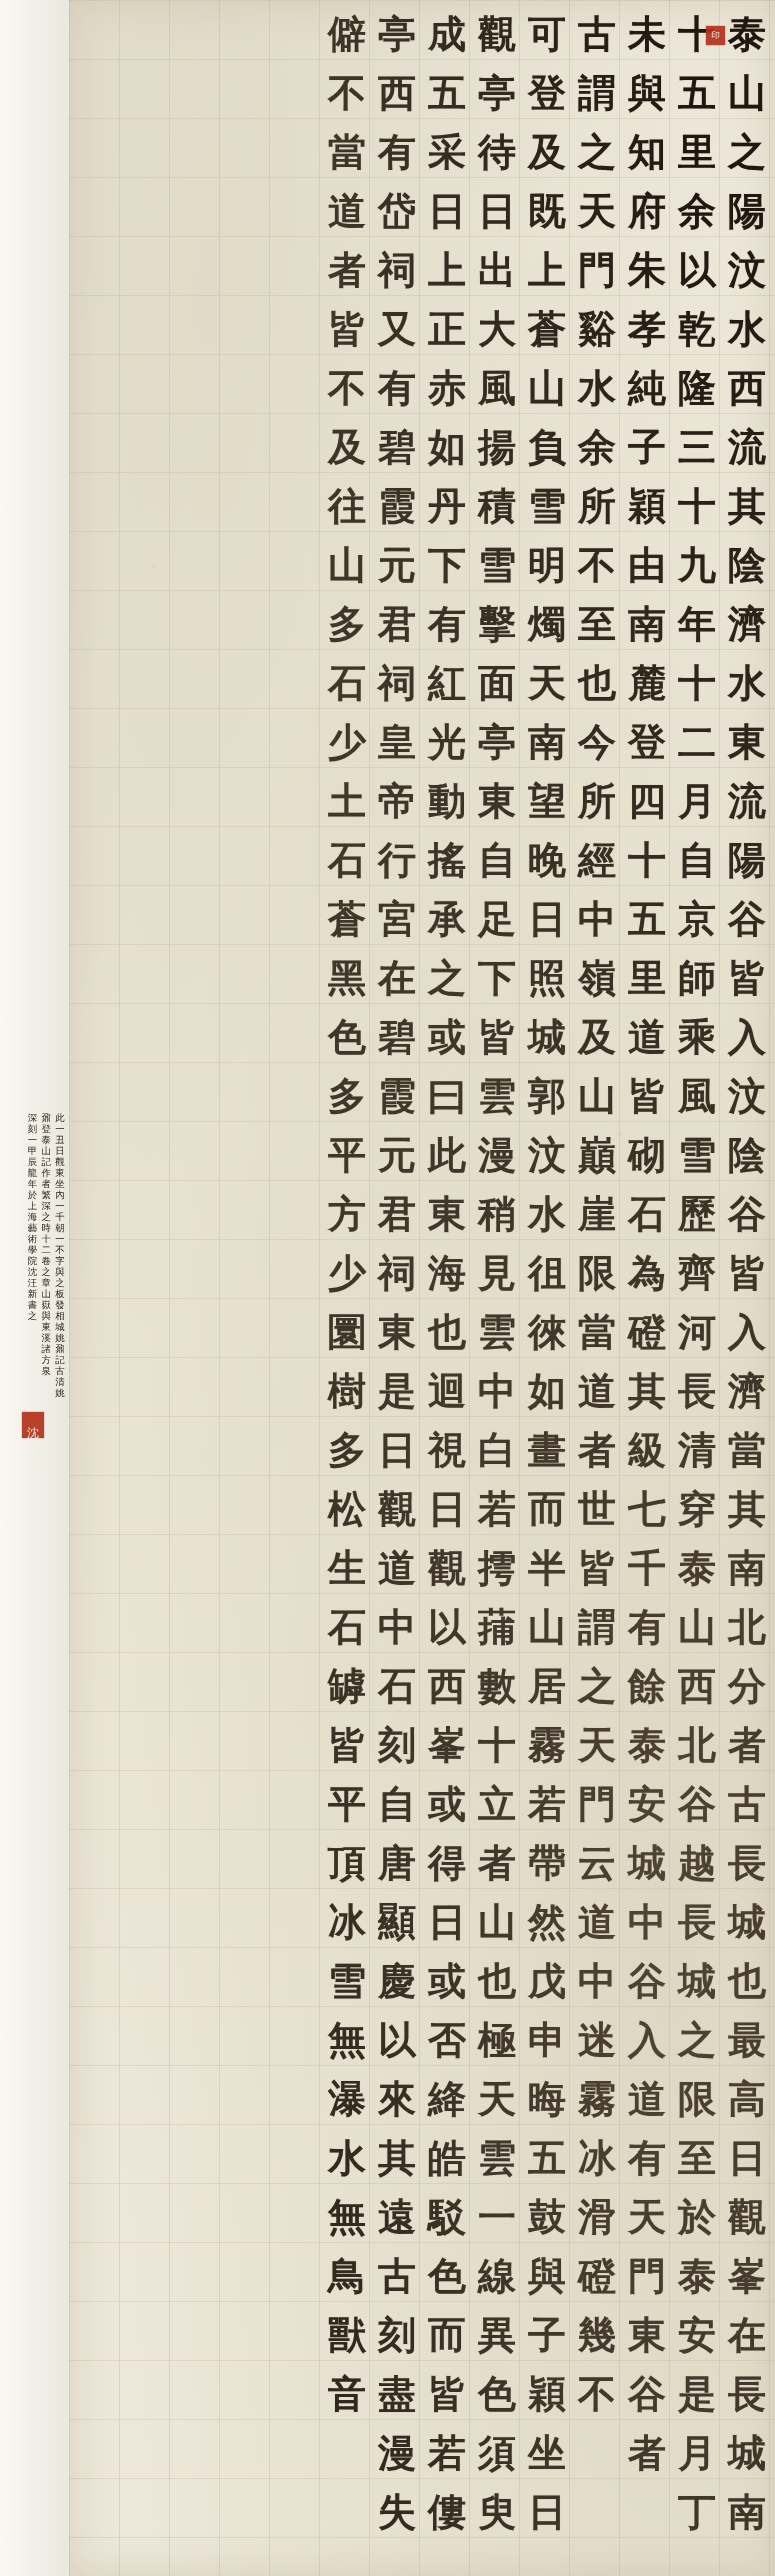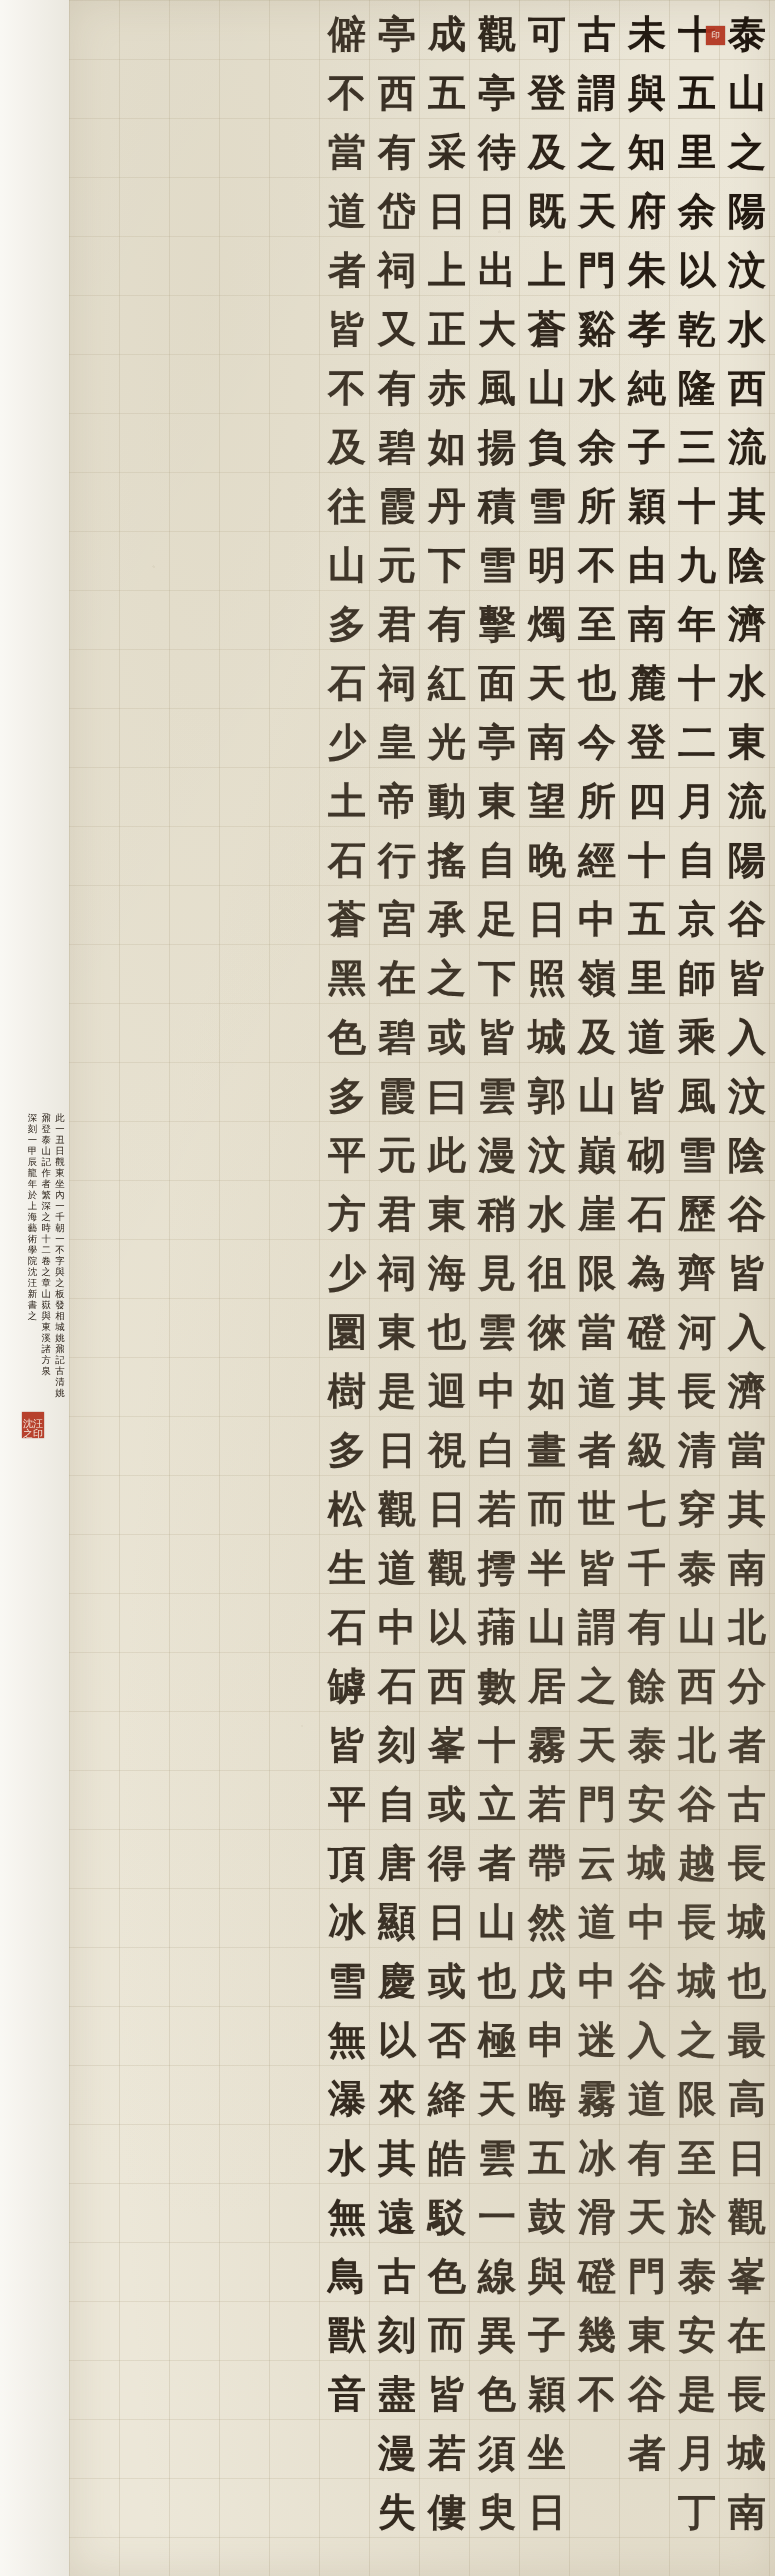--- a/index.html
+++ b/index.html
@@ -147,23 +147,23 @@
     width: 19px;
     height: 19px;
     font-size: 8.7px;
     line-height: 19px;
   }
   .seal-colophon {
     left: 22px;
     top: 1412px;
     width: 22px;
     height: 26px;
-    font-size: 10px;
+    font-size: 12px;
     line-height: 10px;
-    padding-top: 7px;
+    padding-top: 16px;
     box-sizing: border-box;
   }
   .seal-colophon span { display:block; }
 
   
   .speckle{
     position:absolute; inset:0; pointer-events:none;
     background-image:
       radial-gradient(circle at 12% 22%, rgba(120,100,60,0.07) 0 1.4px, rgba(0,0,0,0) 1.4px),
       radial-gradient(circle at 61% 9%, rgba(120,100,60,0.06) 0 1.4px, rgba(0,0,0,0) 1.4px),

